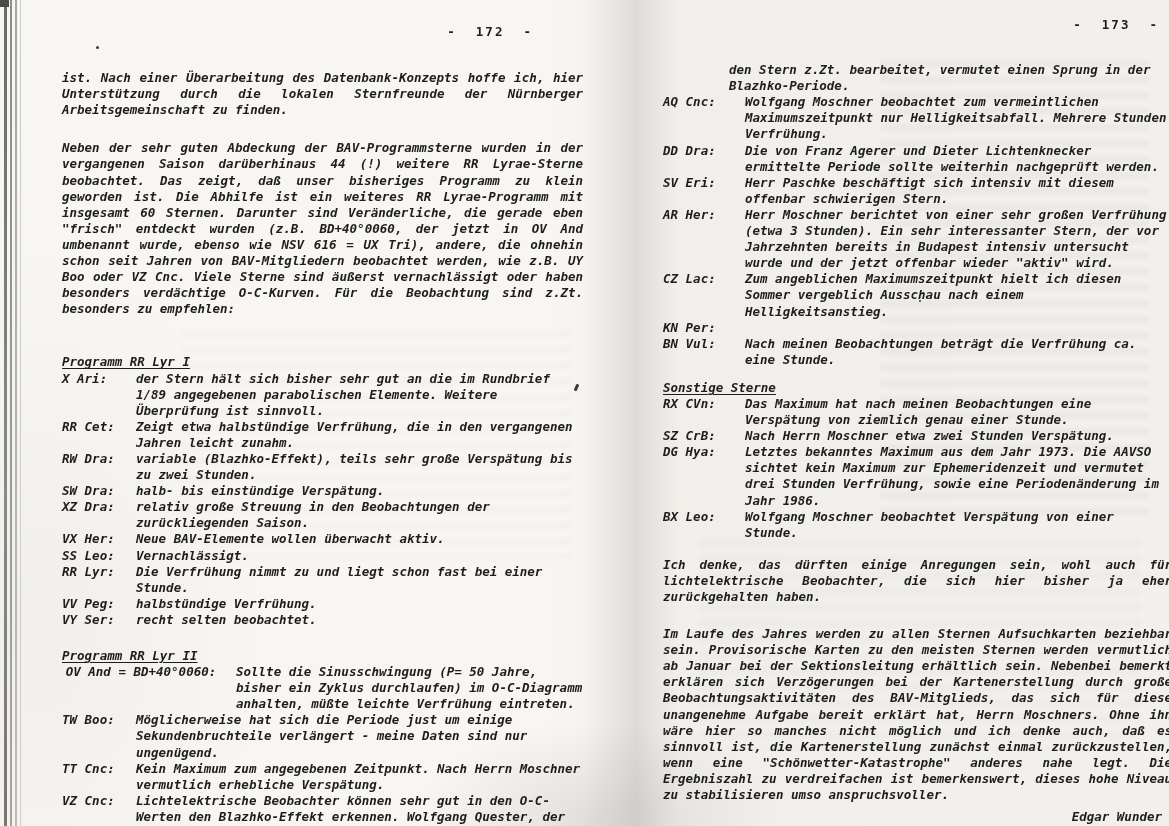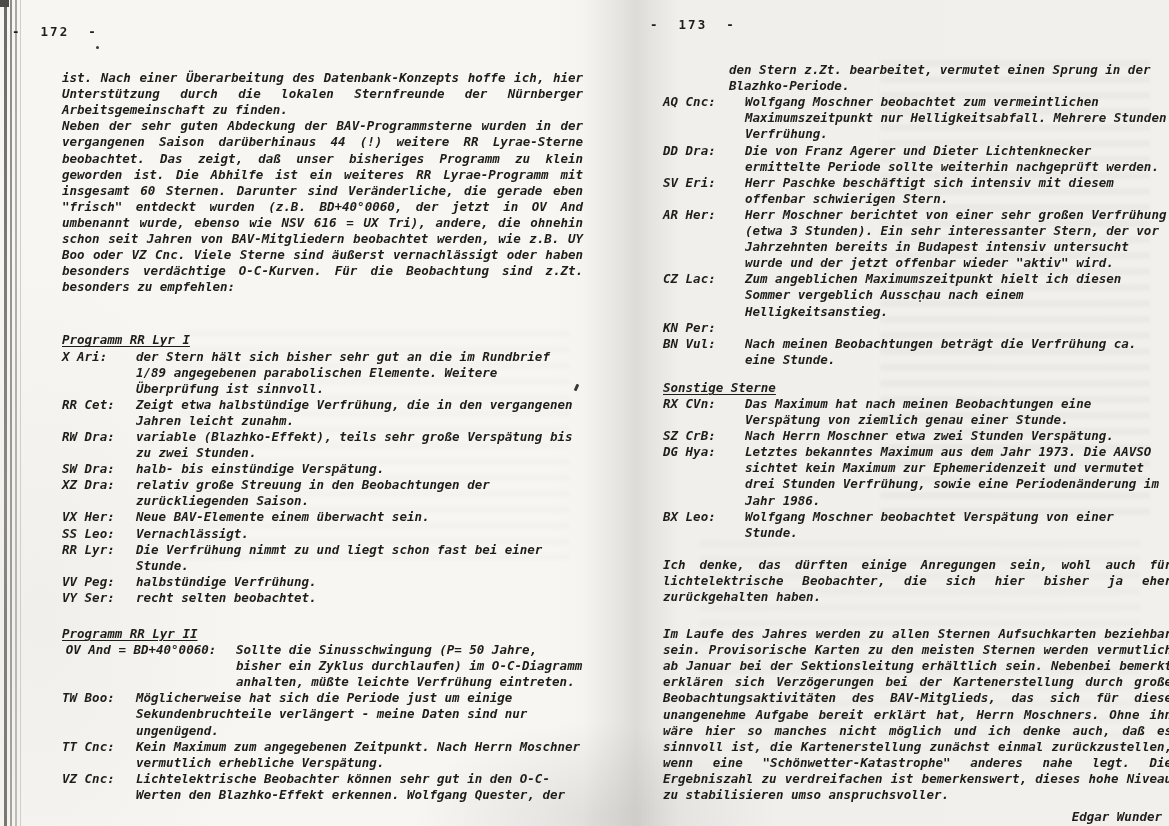--- a/index.html
+++ b/index.html
@@ -42,27 +42,27 @@
   .bleed.b3{left:180px;top:330px;width:390px;height:230px;opacity:.3;}
   .speck{position:absolute;background:#3a3936;border-radius:50%;pointer-events:none;}
   .s1{left:575px;top:384px;width:3px;height:7px;transform:rotate(25deg);border-radius:1px;}
   .s2{left:96px;top:46px;width:3px;height:3px;}
   .s3{left:919px;top:300px;width:2px;height:2px;}
 
   .page{position:absolute;top:0;font-size:12.5px;line-height:16.1px;}
   .page-left{left:62px;width:521px;}
   .page-right{left:663px;width:509px;}
 
-  .page-num{font-style:normal;letter-spacing:2px;text-align:left;white-space:pre;}
+  .page-num{font-style:normal;letter-spacing:2px;text-align:right;white-space:pre;}
   .page-left .page-num{margin-top:24px;transform:translateX(-50px);}
   .page-right .page-num{margin-top:17px;transform:translateX(-13px);}
 
   .para{margin:0;text-align:justify;}
   .page-left .para.p1{margin-top:30px;}
-  .page-left .para.p2{font-style:italic;}
+  .page-left .para.p2{margin-top:22px;font-style:italic;}
   .page-right .para.p3{margin-top:16px;}
   .page-right .para.p4{margin-top:21px;}
 
   .heading{text-decoration:underline;text-underline-offset:2px;}
   .section.s-one{margin-top:37px;}
   .section.s-two{margin-top:20px;}
   .section.s-three{margin-top:12px;}
 
   .entry{display:flex;align-items:flex-start;gap:16px;}
   .entry .lbl{flex:0 0 58px;white-space:pre;}
@@ -121,21 +121,21 @@
     <span class="txt">halb- bis einstündige Verspätung.</span>
   </div>
 
   <div class="entry">
     <span class="lbl">XZ Dra:</span>
     <span class="txt">relativ große Streuung in den Beobachtungen der zurückliegenden Saison.</span>
   </div>
 
   <div class="entry">
     <span class="lbl">VX Her:</span>
-    <span class="txt">Neue BAV-Elemente einem überwacht sein.</span>
+    <span class="txt">Neue BAV-Elemente wollen überwacht aktiv.</span>
   </div>
 
   <div class="entry">
     <span class="lbl">SS Leo:</span>
     <span class="txt">Vernachlässigt.</span>
   </div>
 
   <div class="entry">
     <span class="lbl">RR Lyr:</span>
     <span class="txt">Die Verfrühung nimmt zu und liegt schon fast bei einer Stunde.</span>

